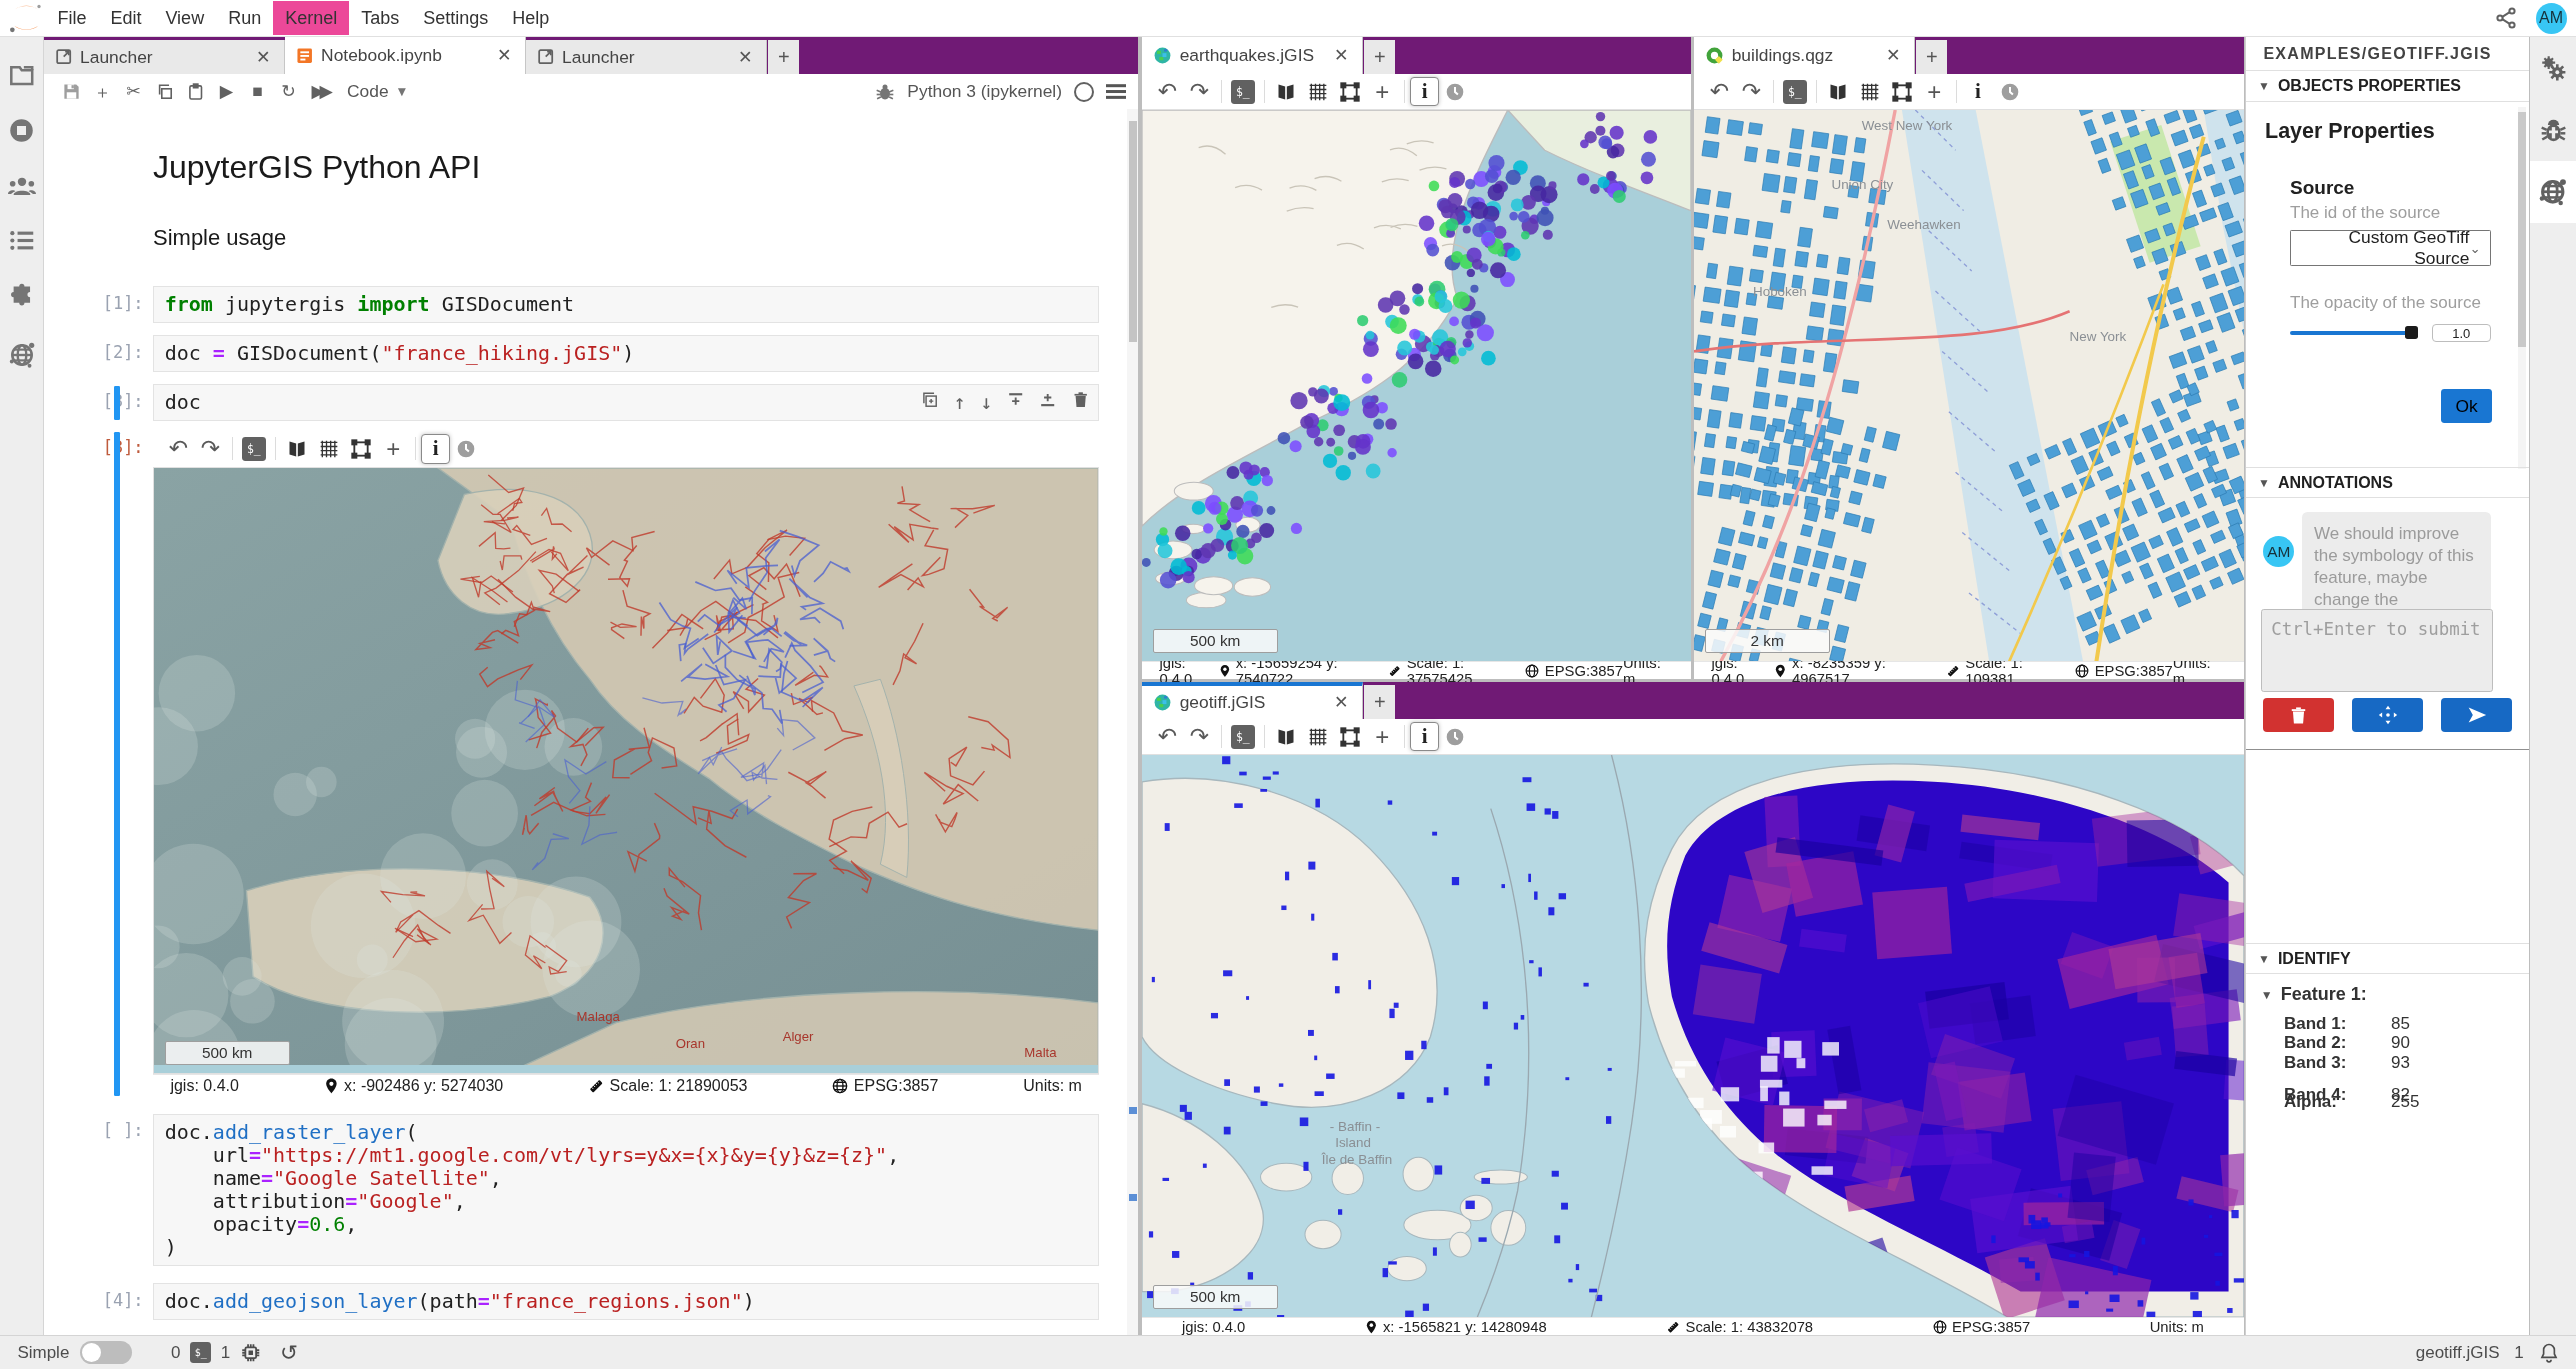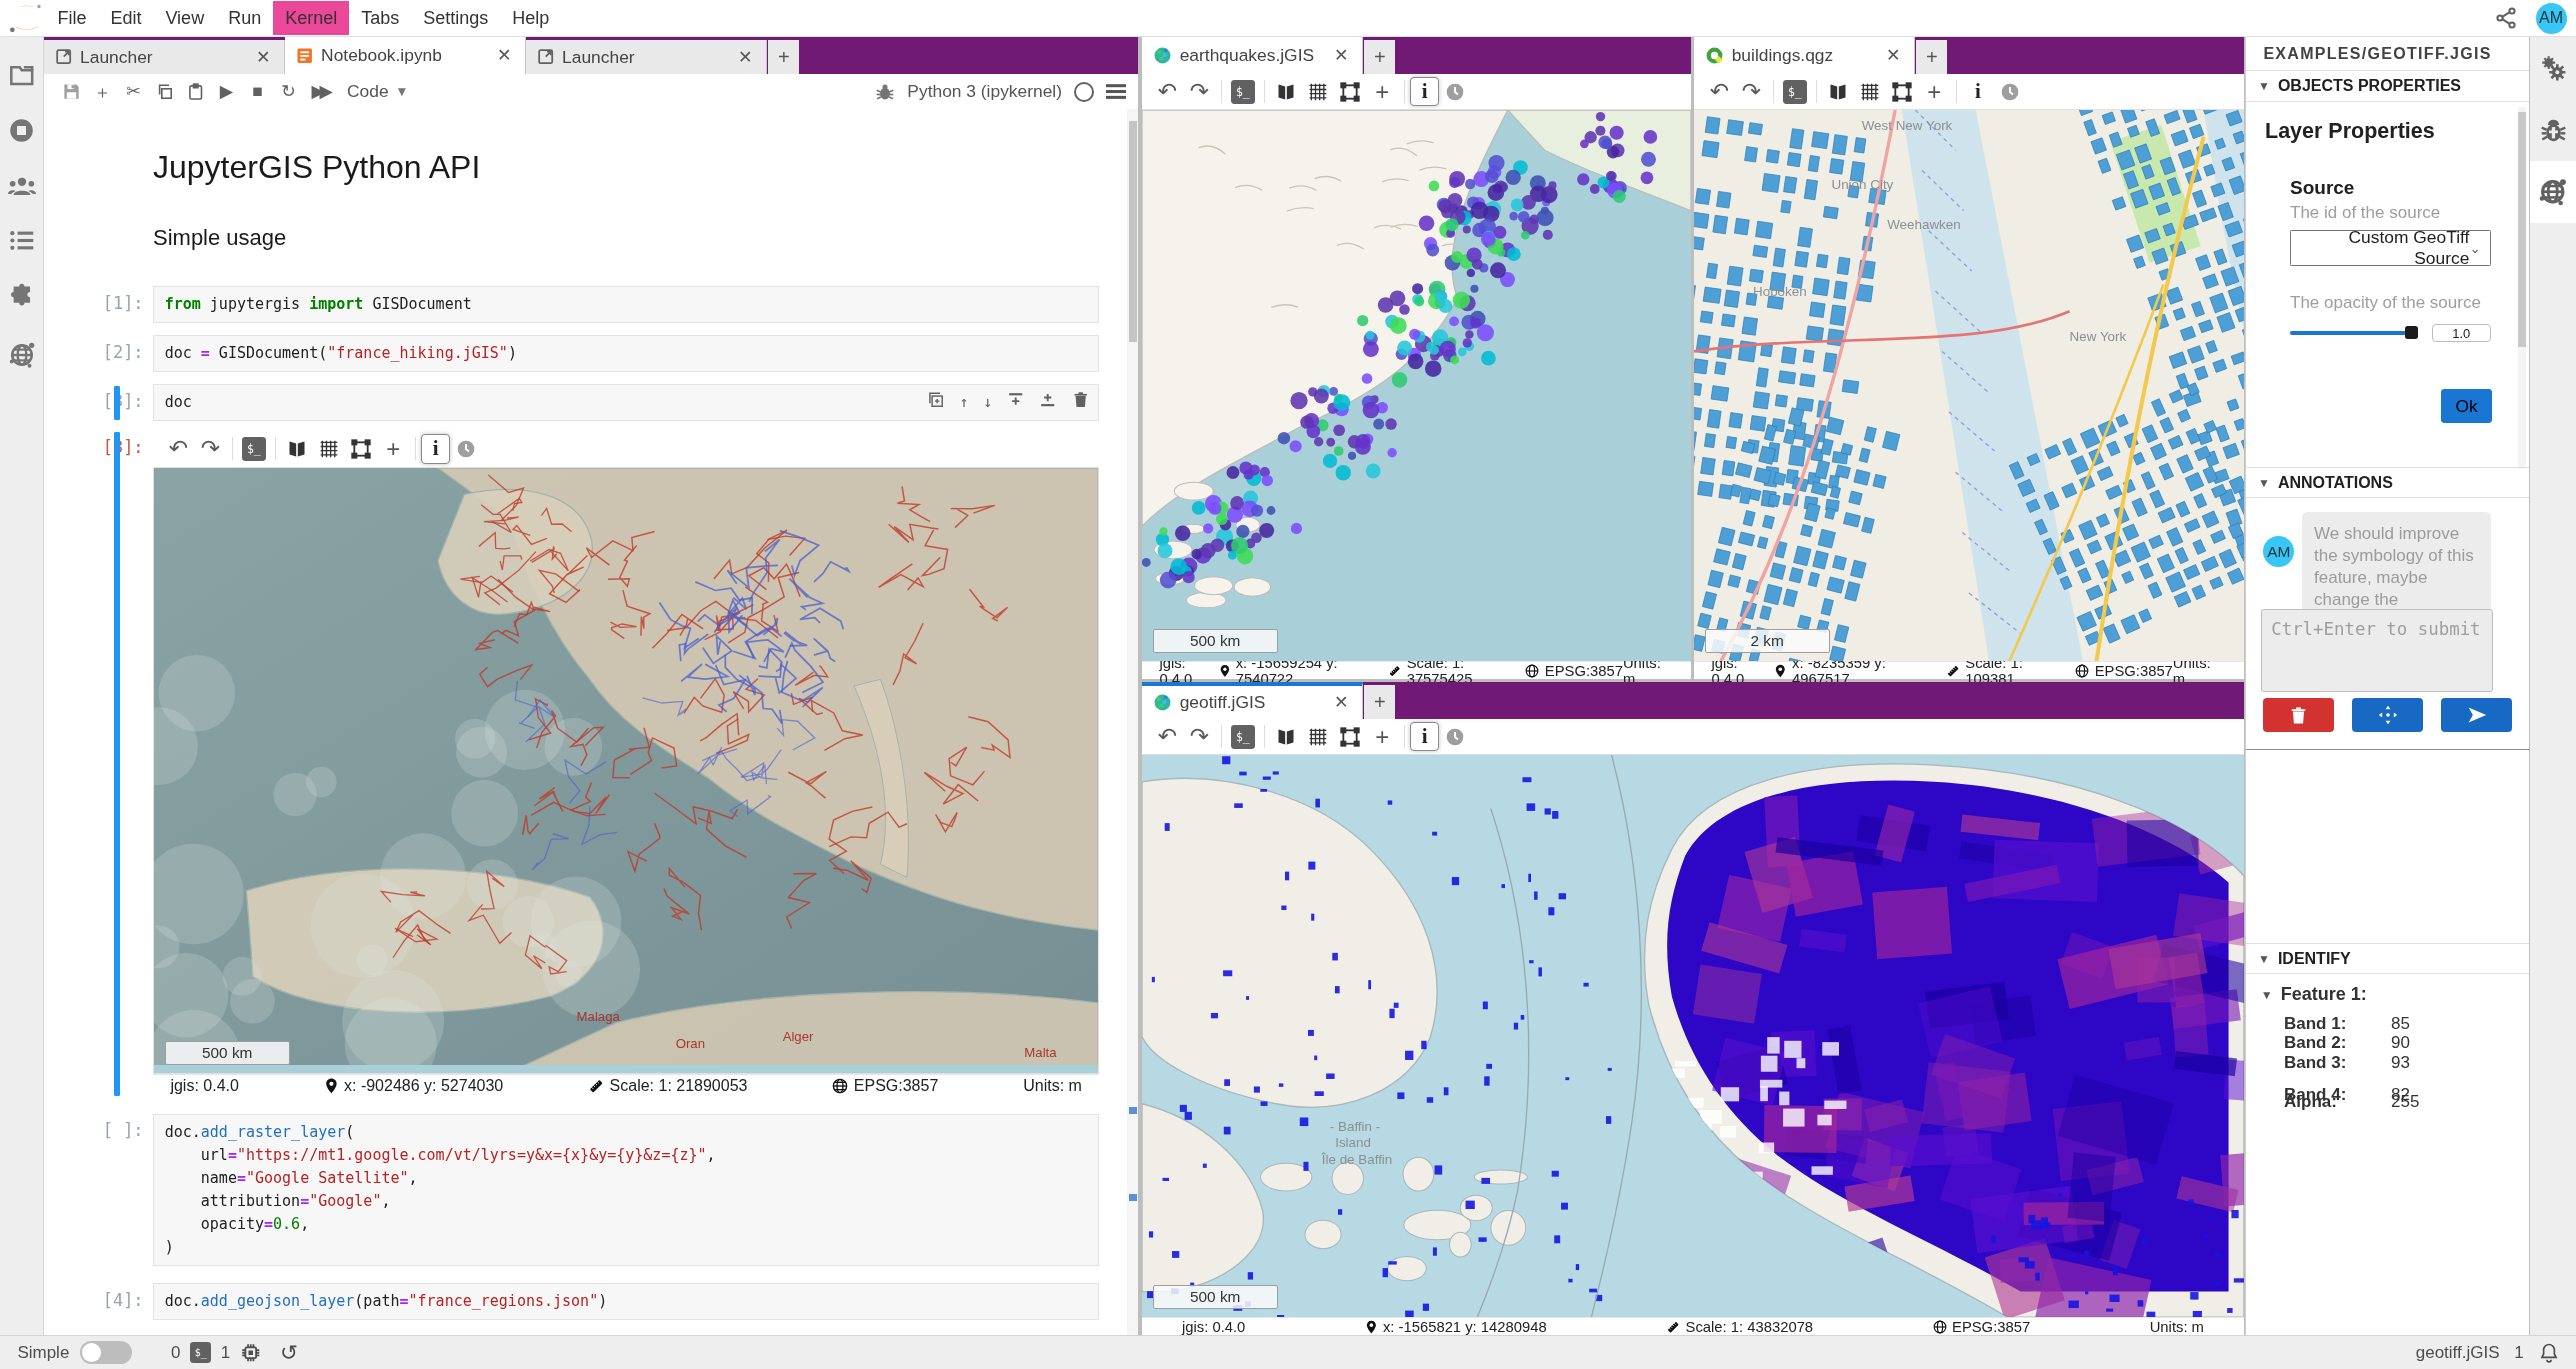--- a/index.html
+++ b/index.html
@@ -48,21 +48,21 @@
   
   #nb-content { position:absolute; top:72px; bottom:0; left:0; right:10.7px; overflow:hidden;
     background:#fff; padding:23px 28px 0 8px; }
   #nb-scroll { position:absolute; top:72px; bottom:0; right:0; width:10.7px; background:#f5f5f5; }
   #nb-thumb { position:absolute; top:12px; left:1.3px; width:8px; height:221px; background:#c4c4c4; }
   .sc-mark { position:absolute; left:1.3px; width:8px; height:6.7px; background:#5c8fd6; }
   .nbrow { display:flex; position:relative; margin-top:12px; }
   .prompt { width:101px; text-align:right; padding:6.7px 9.4px 0 0; font-size:17px; color:#9aa2b1;
     flex:none; }
   .prompt.out { color:#bf5b3d; }
-  .cellbox { flex:1; background:#f7f7f7; border:0.7px solid #e3e3e3; padding:6px 10.7px; font-size:15px;
+  .cellbox { flex:1; background:#f7f7f7; border:0.7px solid #e3e3e3; padding:6px 10.7px; font-size:20px;
     line-height:23px; color:#212121; }
   .outbox { flex:1; }
   .tok-kw { color:#008000; font-weight:bold; }
   .tok-st { color:#ba2121; }
   .tok-op { color:#aa22ff; font-weight:bold; }
   .tok-fn { color:#1f6fc4; }
   .tok-num { color:#008000; }
   .active-bar { position:absolute; left:62px; top:1.3px; bottom:1.3px; width:6px; background:#2196f3;
     border-radius:1.3px; }
   #nb-title { font-size:32px; font-weight:500; color:#1a1a1a; padding:17.4px 0 0 0; }

